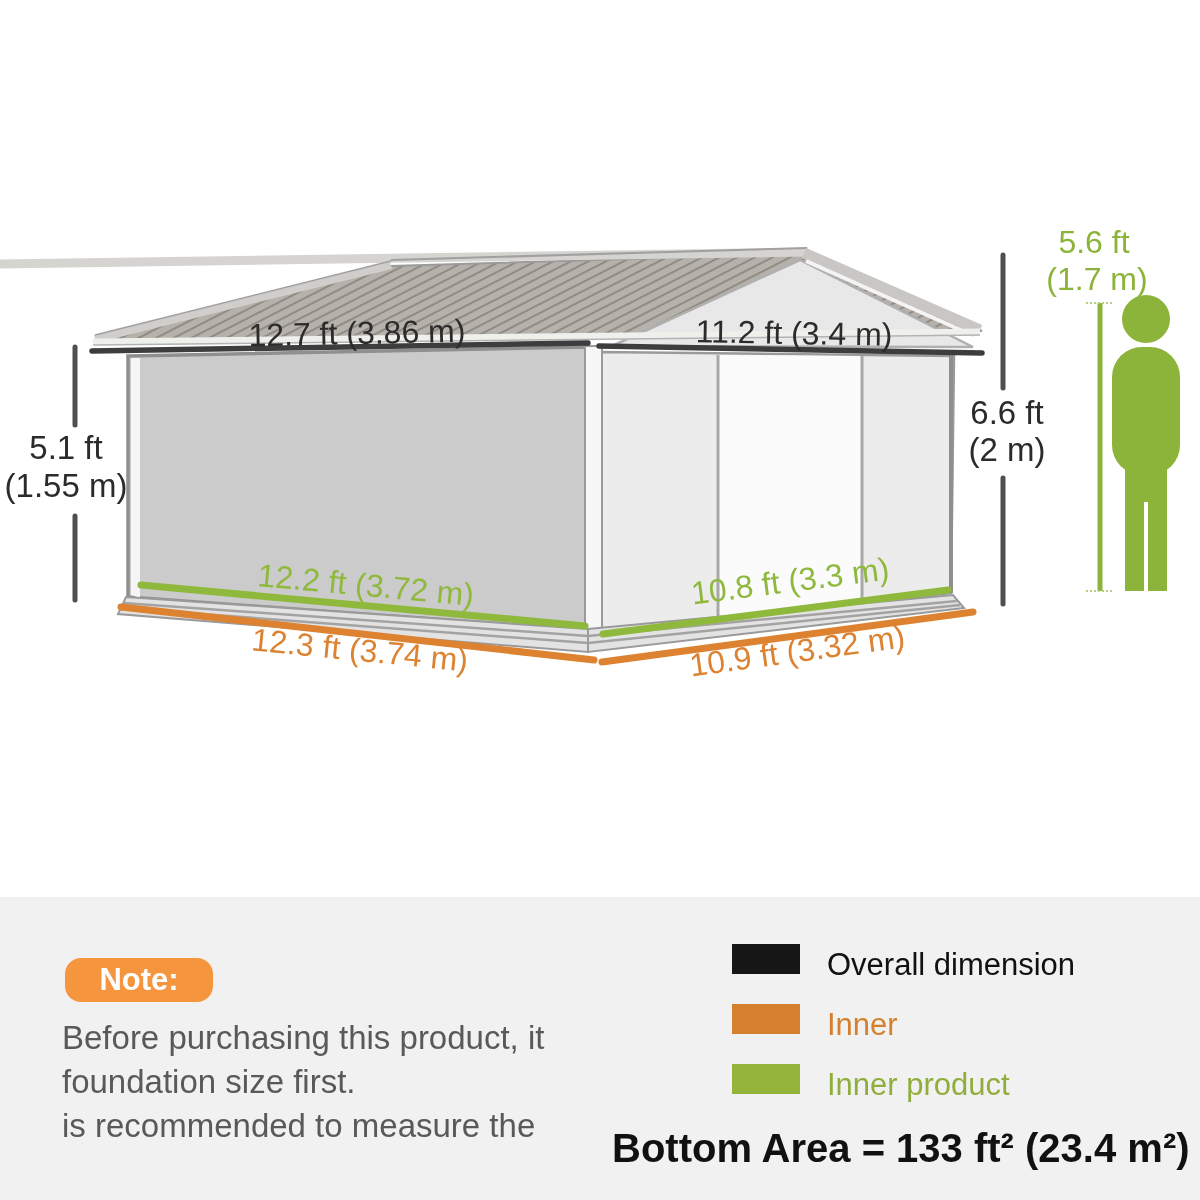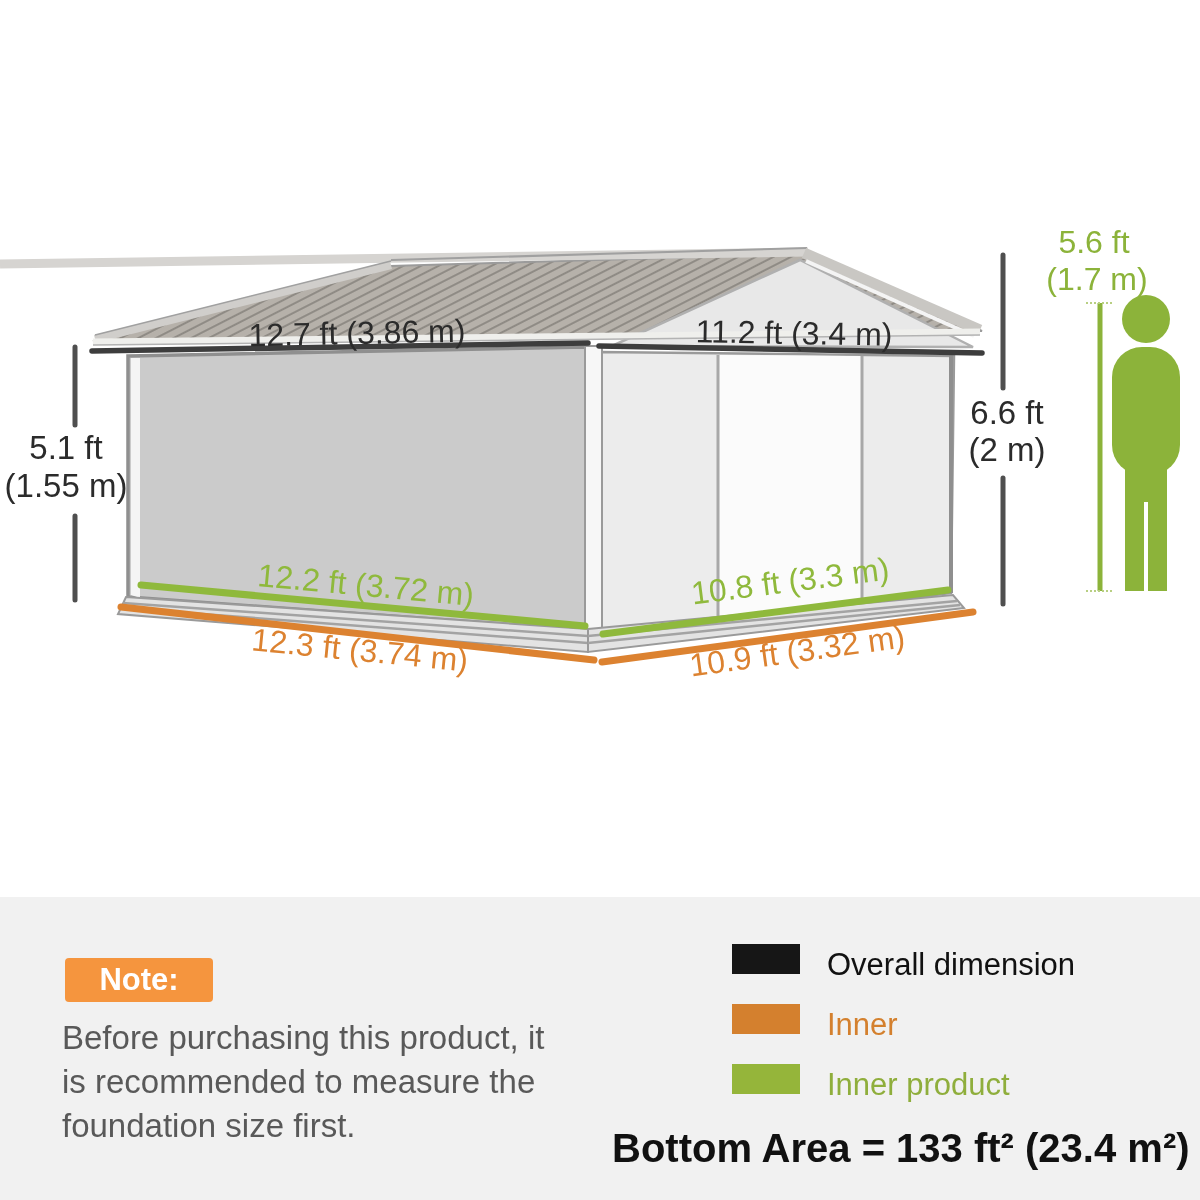--- a/index.html
+++ b/index.html
@@ -7,21 +7,21 @@
     width:1200px;height:1200px;position:relative;background:#ffffff;
     font-family:"Liberation Sans", sans-serif;overflow:hidden;
   }
   svg text{font-family:"Liberation Sans", sans-serif;}
   .panel{
     position:absolute;left:0;top:897px;width:1200px;height:303px;
     background:#f1f1f1;
   }
   .note-badge{
     position:absolute;left:65px;top:958px;width:148px;height:44px;
-    border-radius:4px;display:flex;align-items:center;justify-content:center;
+    border-radius:16px;display:flex;align-items:center;justify-content:center;
     color:#ffffff;font-size:31px;font-weight:bold;
   }
   .note-text{
     position:absolute;left:62px;top:1016px;width:560px;
     color:#595959;font-size:33px;line-height:44px;
   }
   .legend{position:absolute;left:732px;top:944px;width:460px;}
   .legend-row{display:flex;align-items:center;height:30px;margin-bottom:30px;}
   .legend-swatch{width:68px;height:30px;flex:0 0 68px;}
   .legend-label{margin-left:27px;font-size:31px;white-space:nowrap;margin-top:12px;}
@@ -146,22 +146,22 @@
 </svg>
 
 <div class="panel"></div>
 
 <div class="note-badge" style="background: rgb(245, 149, 62);">
   <span>Note:</span>
 </div>
 
 <div class="note-text">
   <div>Before purchasing this product, it</div>
+  <div>foundation size first.</div>
   <div>is recommended to measure the</div>
-  <div>foundation size first.</div>
 </div>
 
 <div class="legend">
   <div class="legend-row">
     <div class="legend-swatch" style="background: rgb(22, 22, 22);"></div>
     <div class="legend-label" style="color: rgb(17, 17, 17);">Overall dimension</div>
   </div>
   <div class="legend-row">
     <div class="legend-swatch" style="background: rgb(212, 128, 46);"></div>
     <div class="legend-label" style="color: rgb(212, 128, 46);">Inner</div>

